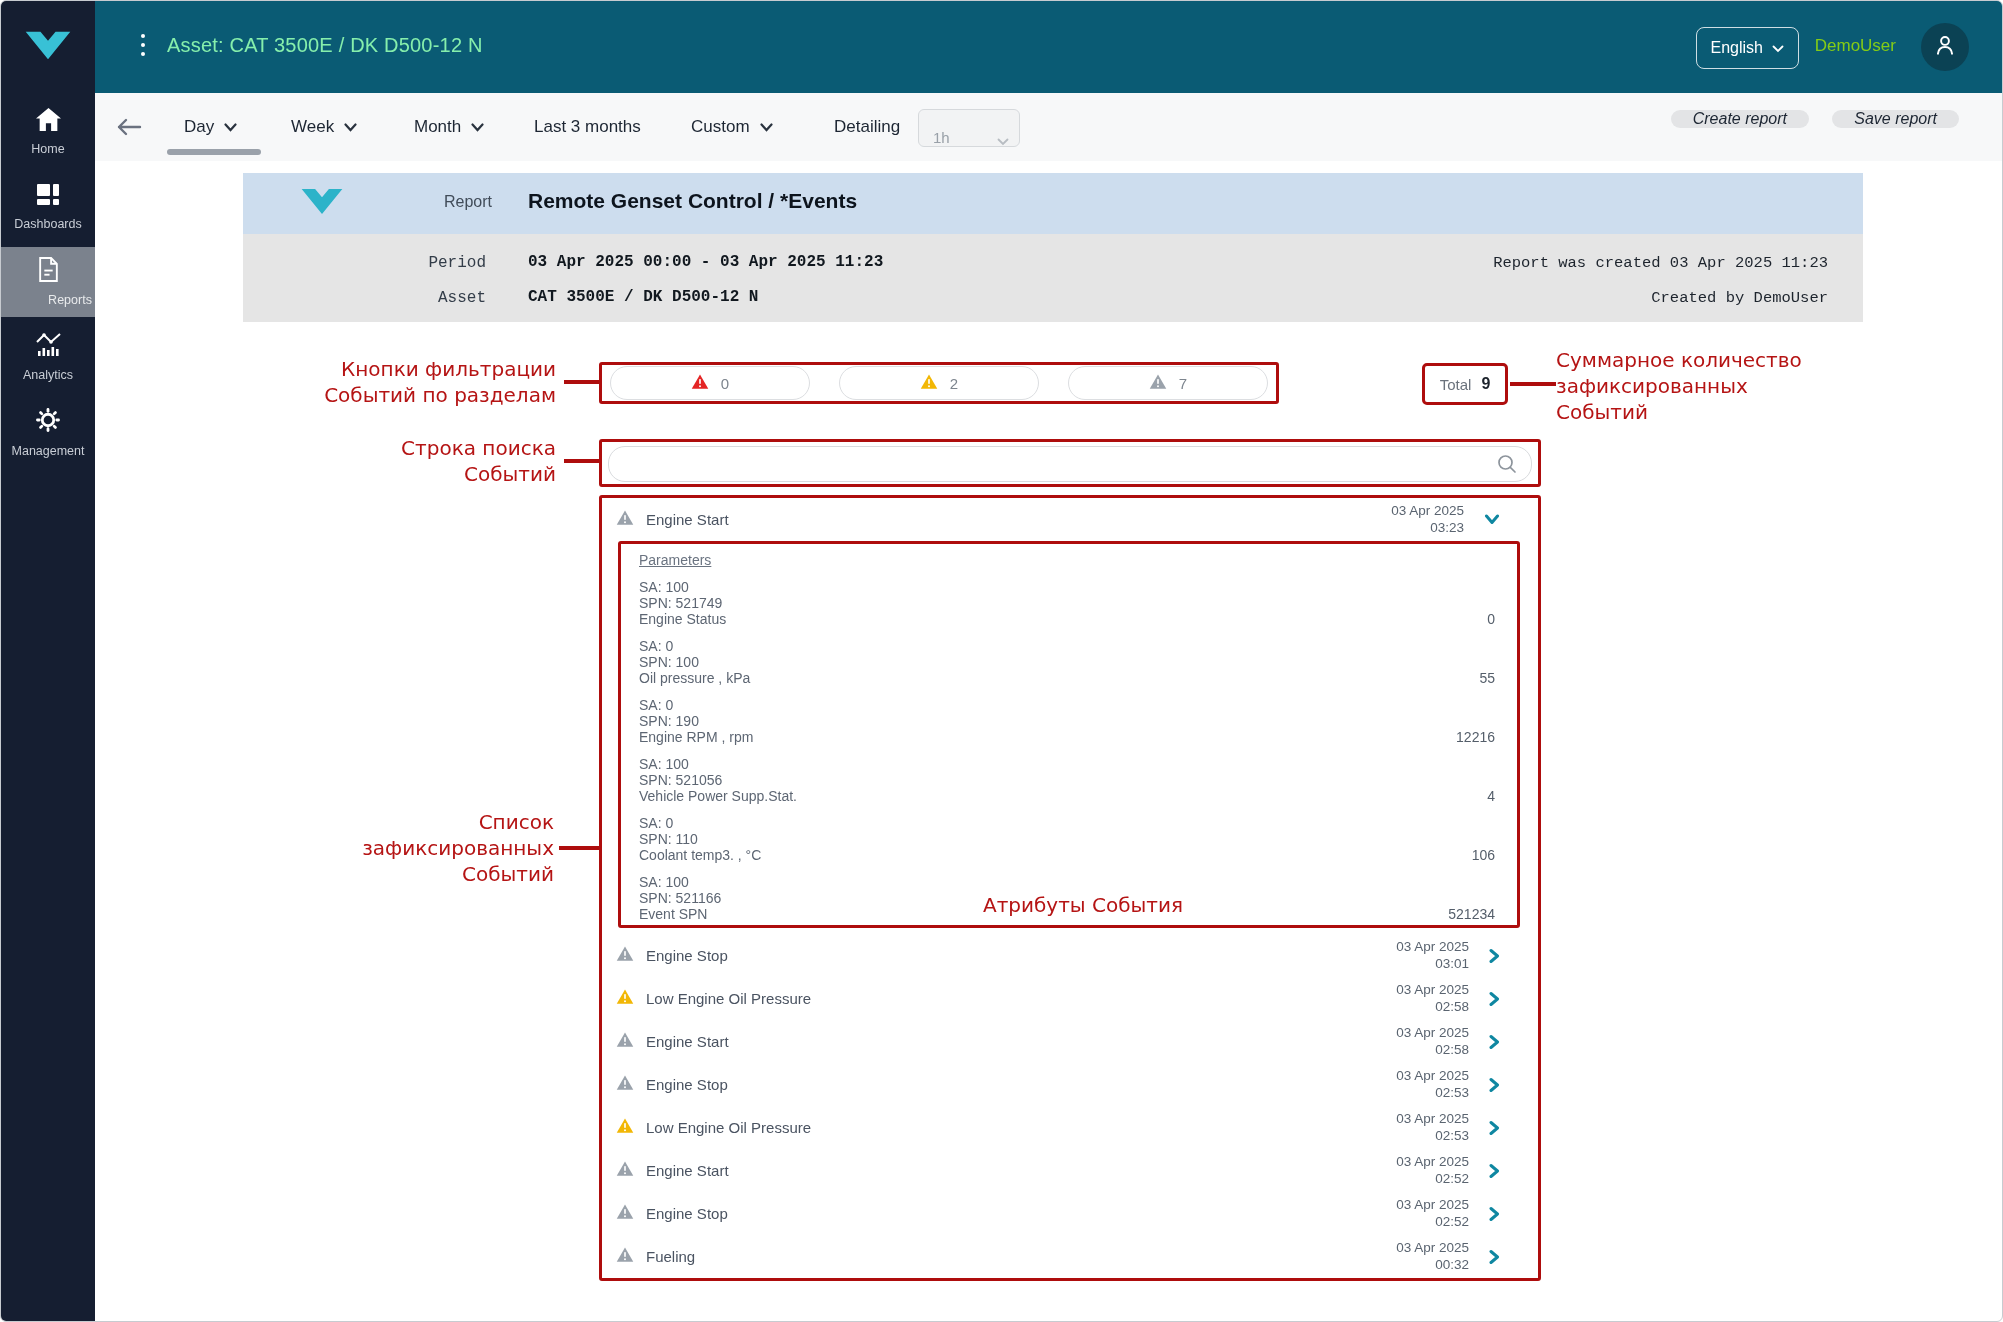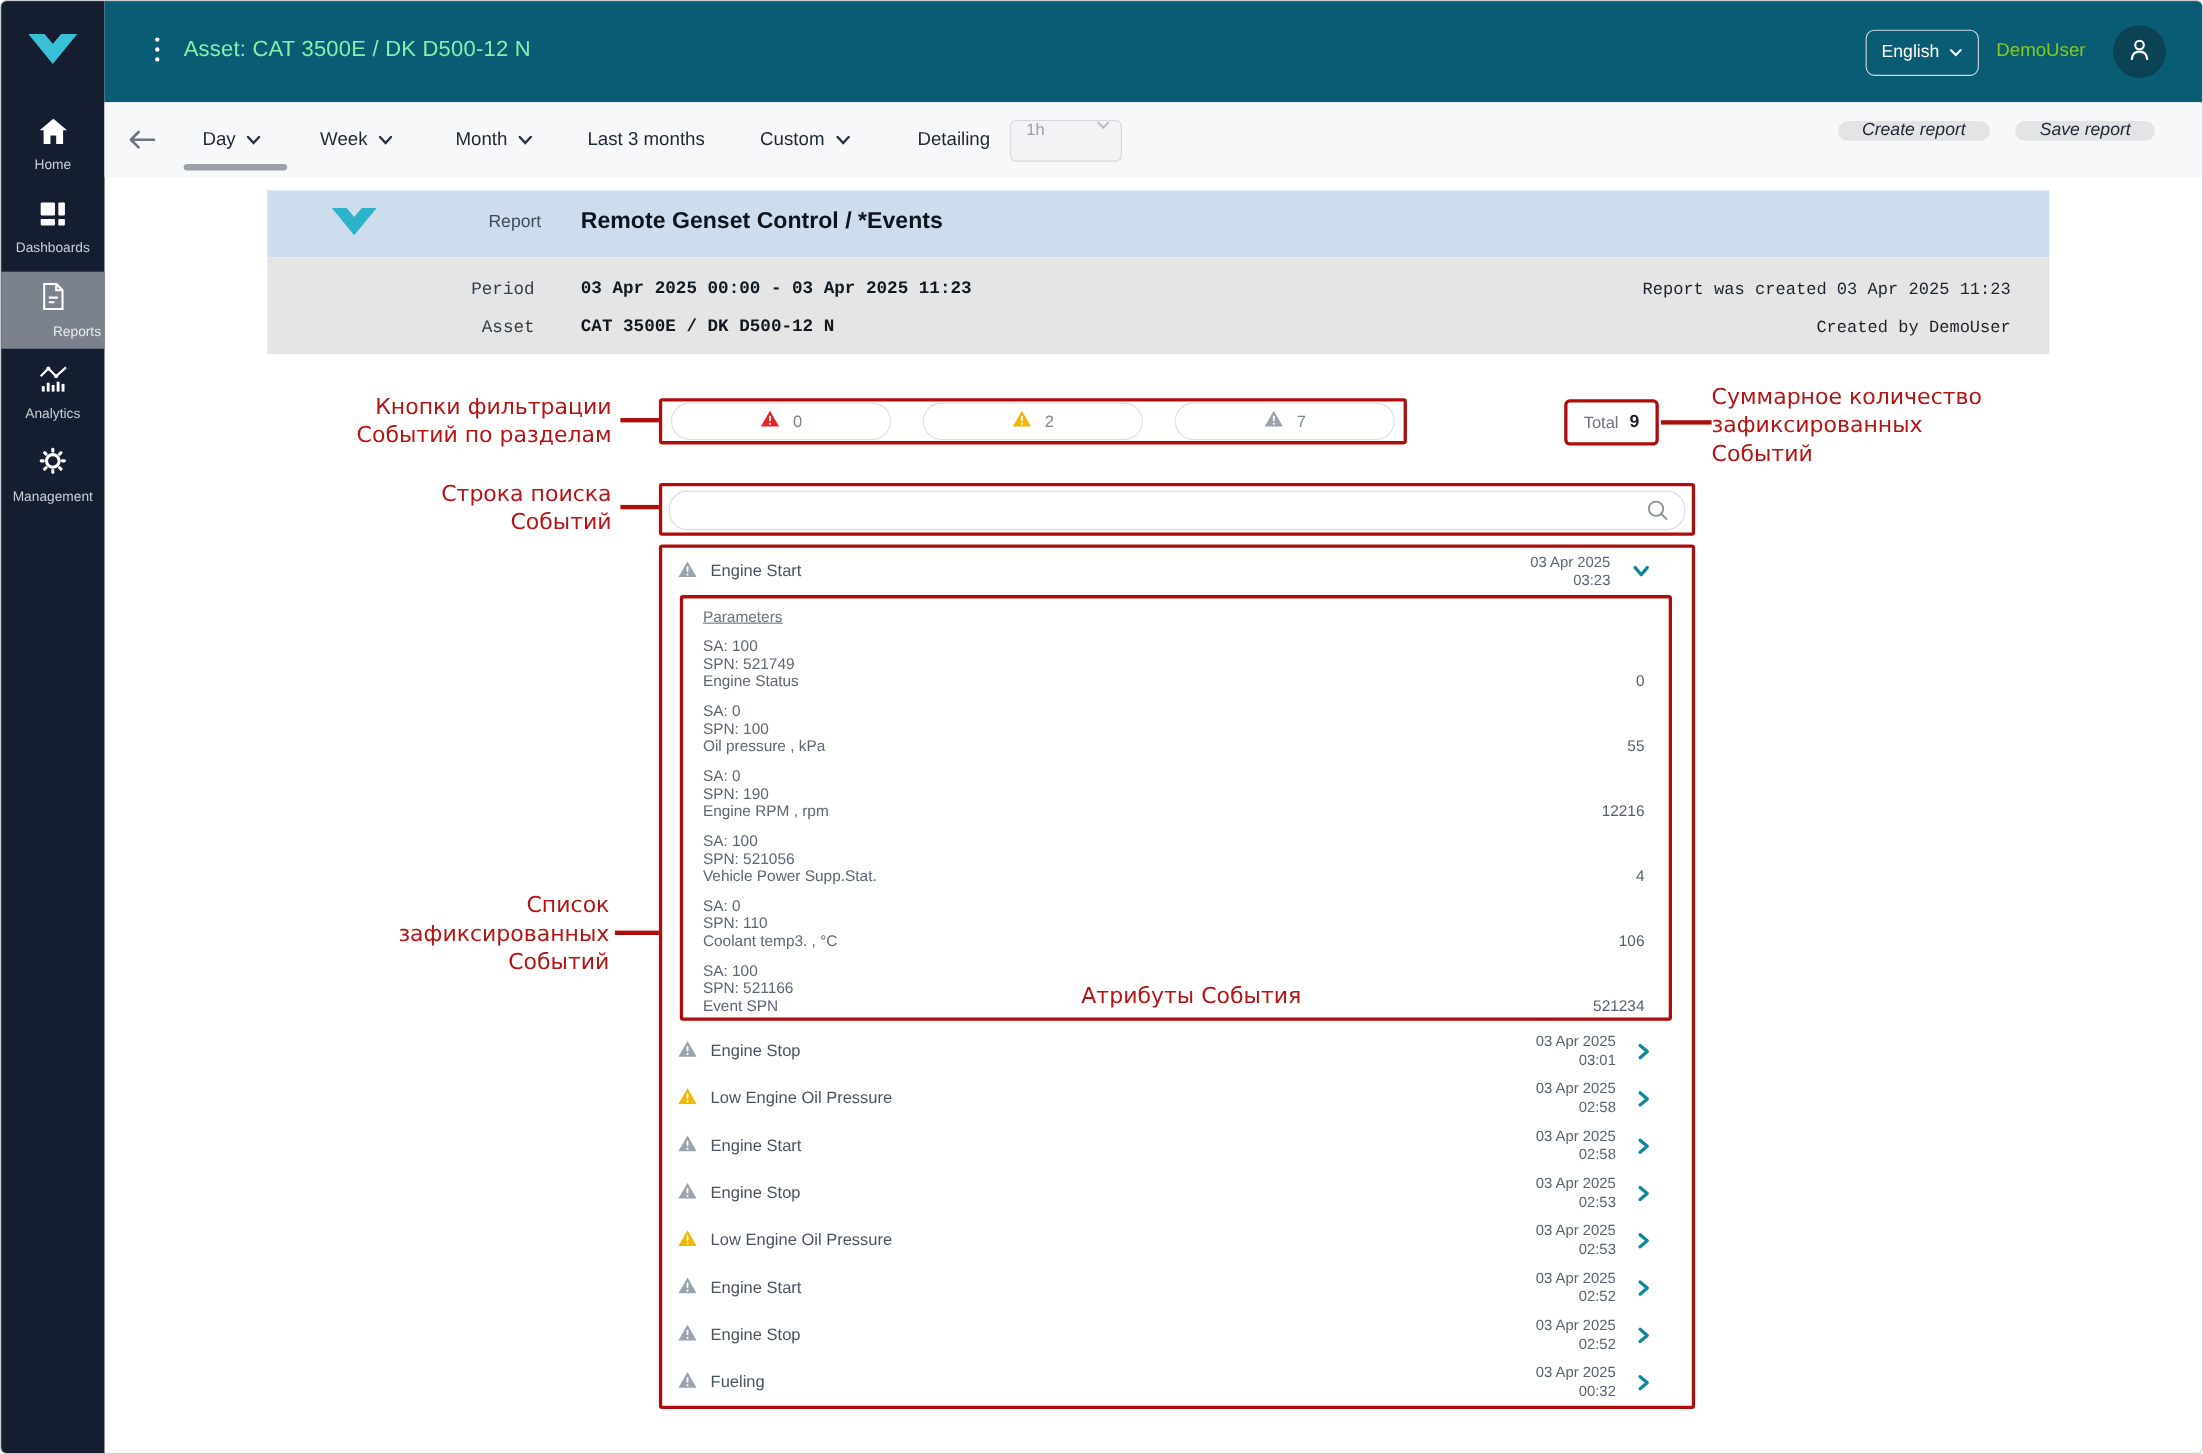--- a/index.html
+++ b/index.html
@@ -27,21 +27,21 @@
   .avatar{position:absolute;right:33px;top:22px;width:48px;height:48px;border-radius:50%;background:#0b4254;
           display:flex;align-items:center;justify-content:center;cursor:pointer;}
 
   
   .toolbar{position:absolute;left:94px;top:92px;right:0;height:68px;background:#f7f8f9;}
   .tb{position:absolute;top:50%;transform:translateY(-50%);display:flex;align-items:center;gap:10px;
       font-size:17px;color:#1d2633;cursor:pointer;white-space:nowrap;}
   .tb-static{cursor:default;}
   .day-underline{position:absolute;left:72px;top:56px;width:94px;height:6px;border-radius:3px;background:#9aa1aa;}
   .detail-select{position:absolute;left:823px;top:16px;width:76px;height:36px;background:#f2f3f4;
-                 border:1px solid #d6d9dc;border-radius:6px;display:flex;align-items:flex-start;
+                 border:1px solid #d6d9dc;border-radius:6px;display:flex;align-items:flex-end;
                  justify-content:space-between;padding:0 10px 0 14px;font-size:15px;color:#99a0a8;cursor:pointer;}
   .tb-btn{position:absolute;top:17px;height:18px;padding:0 22px;border-radius:17.5px;background:#e3e4e6;
           display:flex;align-items:center;font-size:16px;color:#1d2633;cursor:pointer;font-style:italic;}
 
   
   .card-head{position:absolute;left:242px;top:172px;width:1620px;height:61px;background:#cdddee;}
   .ch-logo{position:absolute;left:58px;top:15px;}
   .ch-label{position:absolute;left:201px;top:20px;font-size:16px;color:#414c59;}
   .ch-title{position:absolute;left:285px;top:16px;font-size:21px;font-weight:bold;color:#0d141d;}
   .card-meta{position:absolute;left:242px;top:233px;width:1620px;height:88px;background:#e5e5e5;font-family:Liberation Mono, monospace;}

